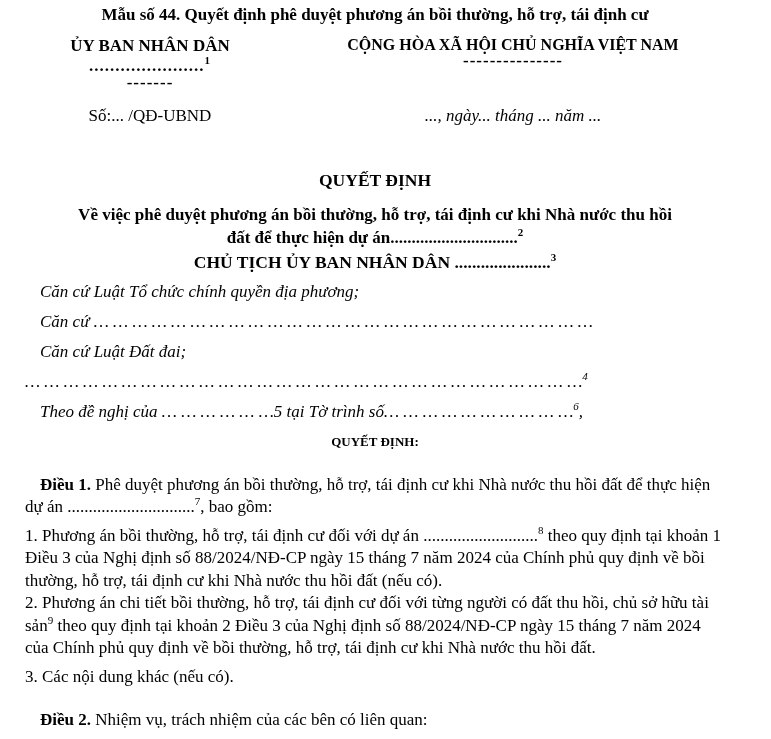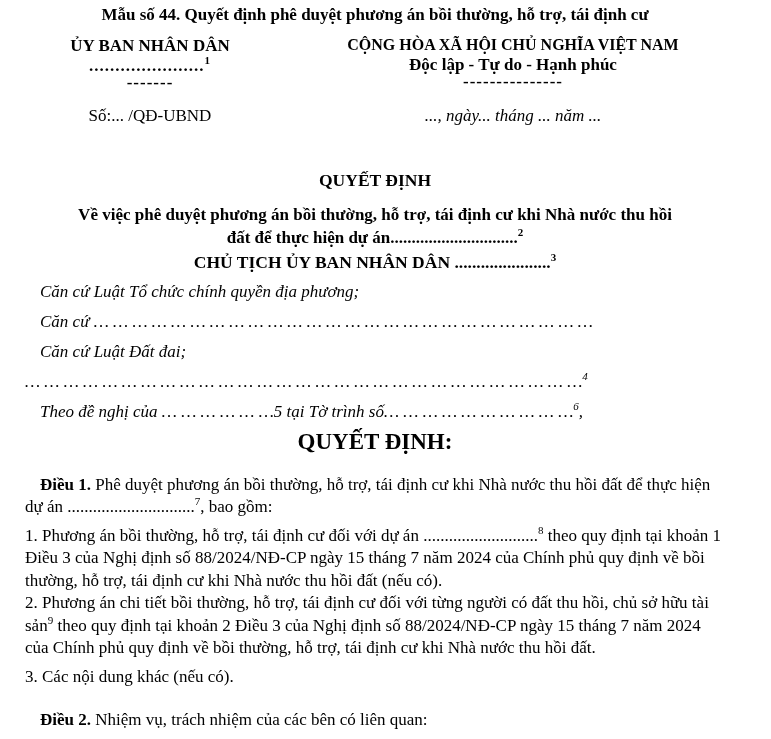--- a/index.html
+++ b/index.html
@@ -32,42 +32,41 @@
   .date-line  { font-style: italic; line-height: 20px; }
 
   .h-decision  { margin-top: 43px; text-align: center; font-weight: bold; font-size: 17.5px; line-height: 22px; }
   .subject     { margin-top: 12px; text-align: center; font-weight: bold; line-height: 23px;
                  max-width: 620px; margin-left: auto; margin-right: auto; }
   .issuer      { margin-top: 2px; text-align: center; font-weight: bold; font-size: 17.5px; line-height: 22px; }
 
   .pre-line { margin: 7.5px 0; font-style: italic; line-height: 22.5px; }
   .indent   { text-indent: 15px; }
 
-  .h-resolve { margin-top: 3px; text-align: center; font-weight: bold; font-size: 23px; line-height: 22px; margin-bottom: 0; }
+  .h-resolve { margin-top: 3px; text-align: center; font-weight: bold; font-size: 13px; line-height: 22px; margin-bottom: 0; }
 
   .body-par { margin: 0; line-height: 22.5px; }
   .mt4 { margin-top: 21px; }
   .mt6 { margin-top: 6px; }
 </style>
 </head>
 <body>
 
 <div class="page">
 
   <div class="form-title">Mẫu số 44. Quyết định phê duyệt phương án bồi thường, hỗ trợ, tái định cư</div>
 
   <div class="hdr">
     <div class="hdr-left">
       <div class="org">ỦY BAN NHÂN DÂN</div>
       <div class="org-dots"><span>......................</span><sup>1</sup></div>
       <div class="sep">-------</div>
     </div>
     <div class="hdr-right">
       <div class="national">CỘNG HÒA XÃ HỘI CHỦ NGHĨA VIỆT NAM</div>
-      <div class="motto">Độc lập - Tự do - Hạnh phúc</div>
       <div class="sep">---------------</div>
     </div>
   </div>
 
   <div class="hdr numrow">
     <div class="hdr-left">
       <span class="doc-number">Số:... /QĐ-UBND</span>
     </div>
     <div class="hdr-right">
       <span class="date-line">..., ngày... tháng ... năm ...</span>

